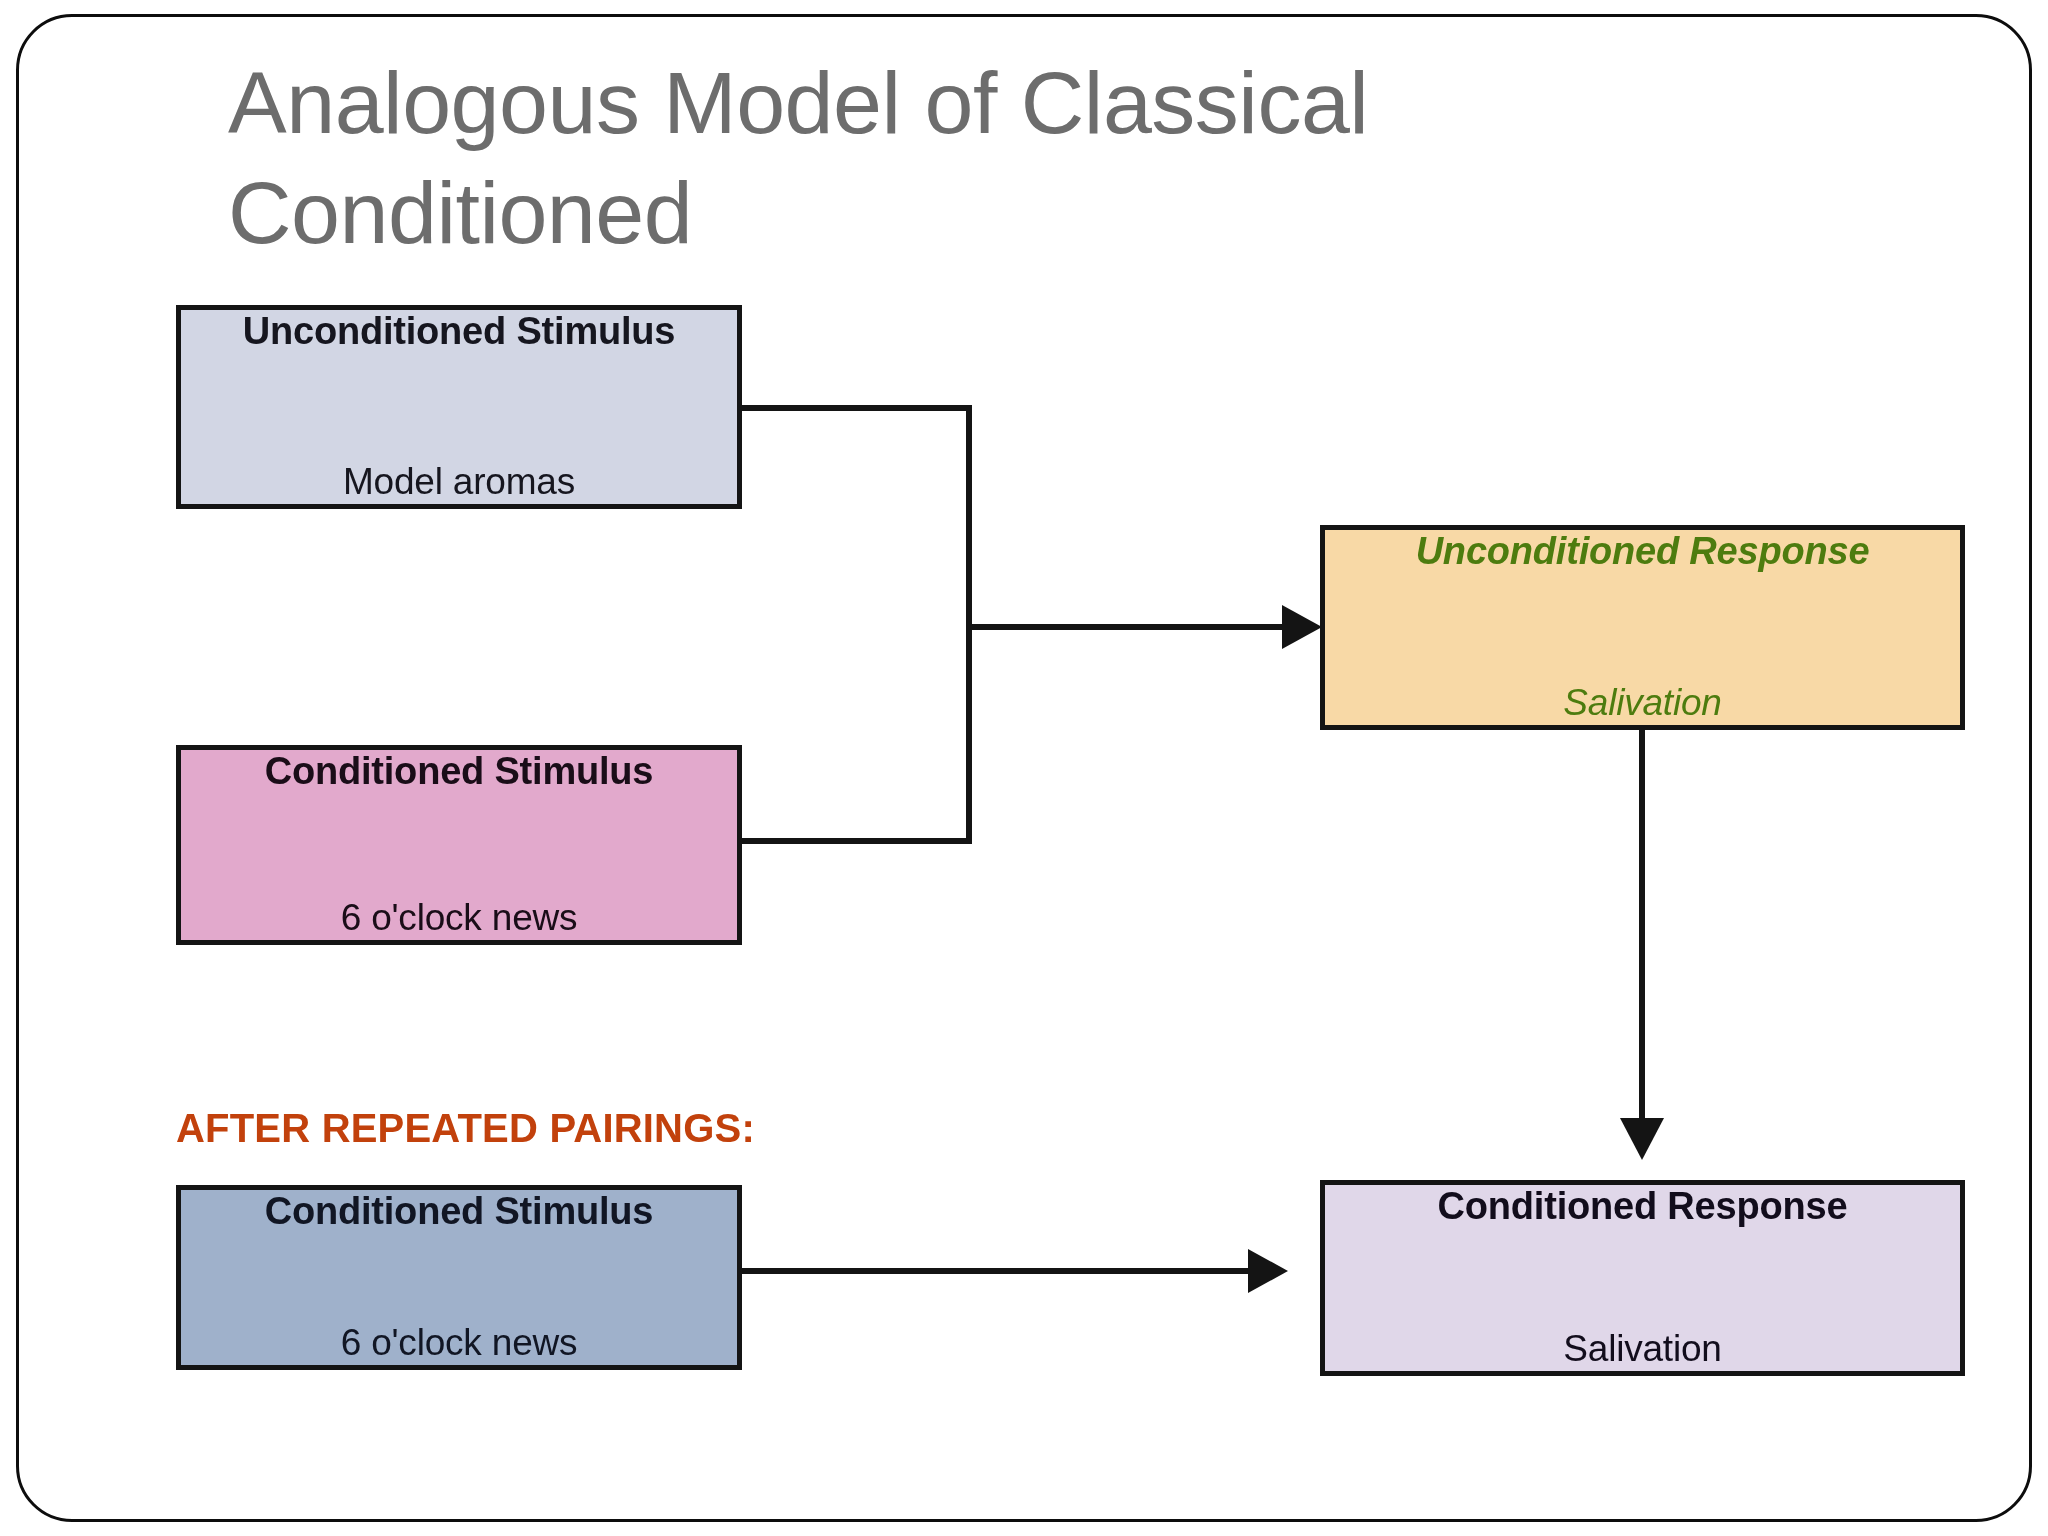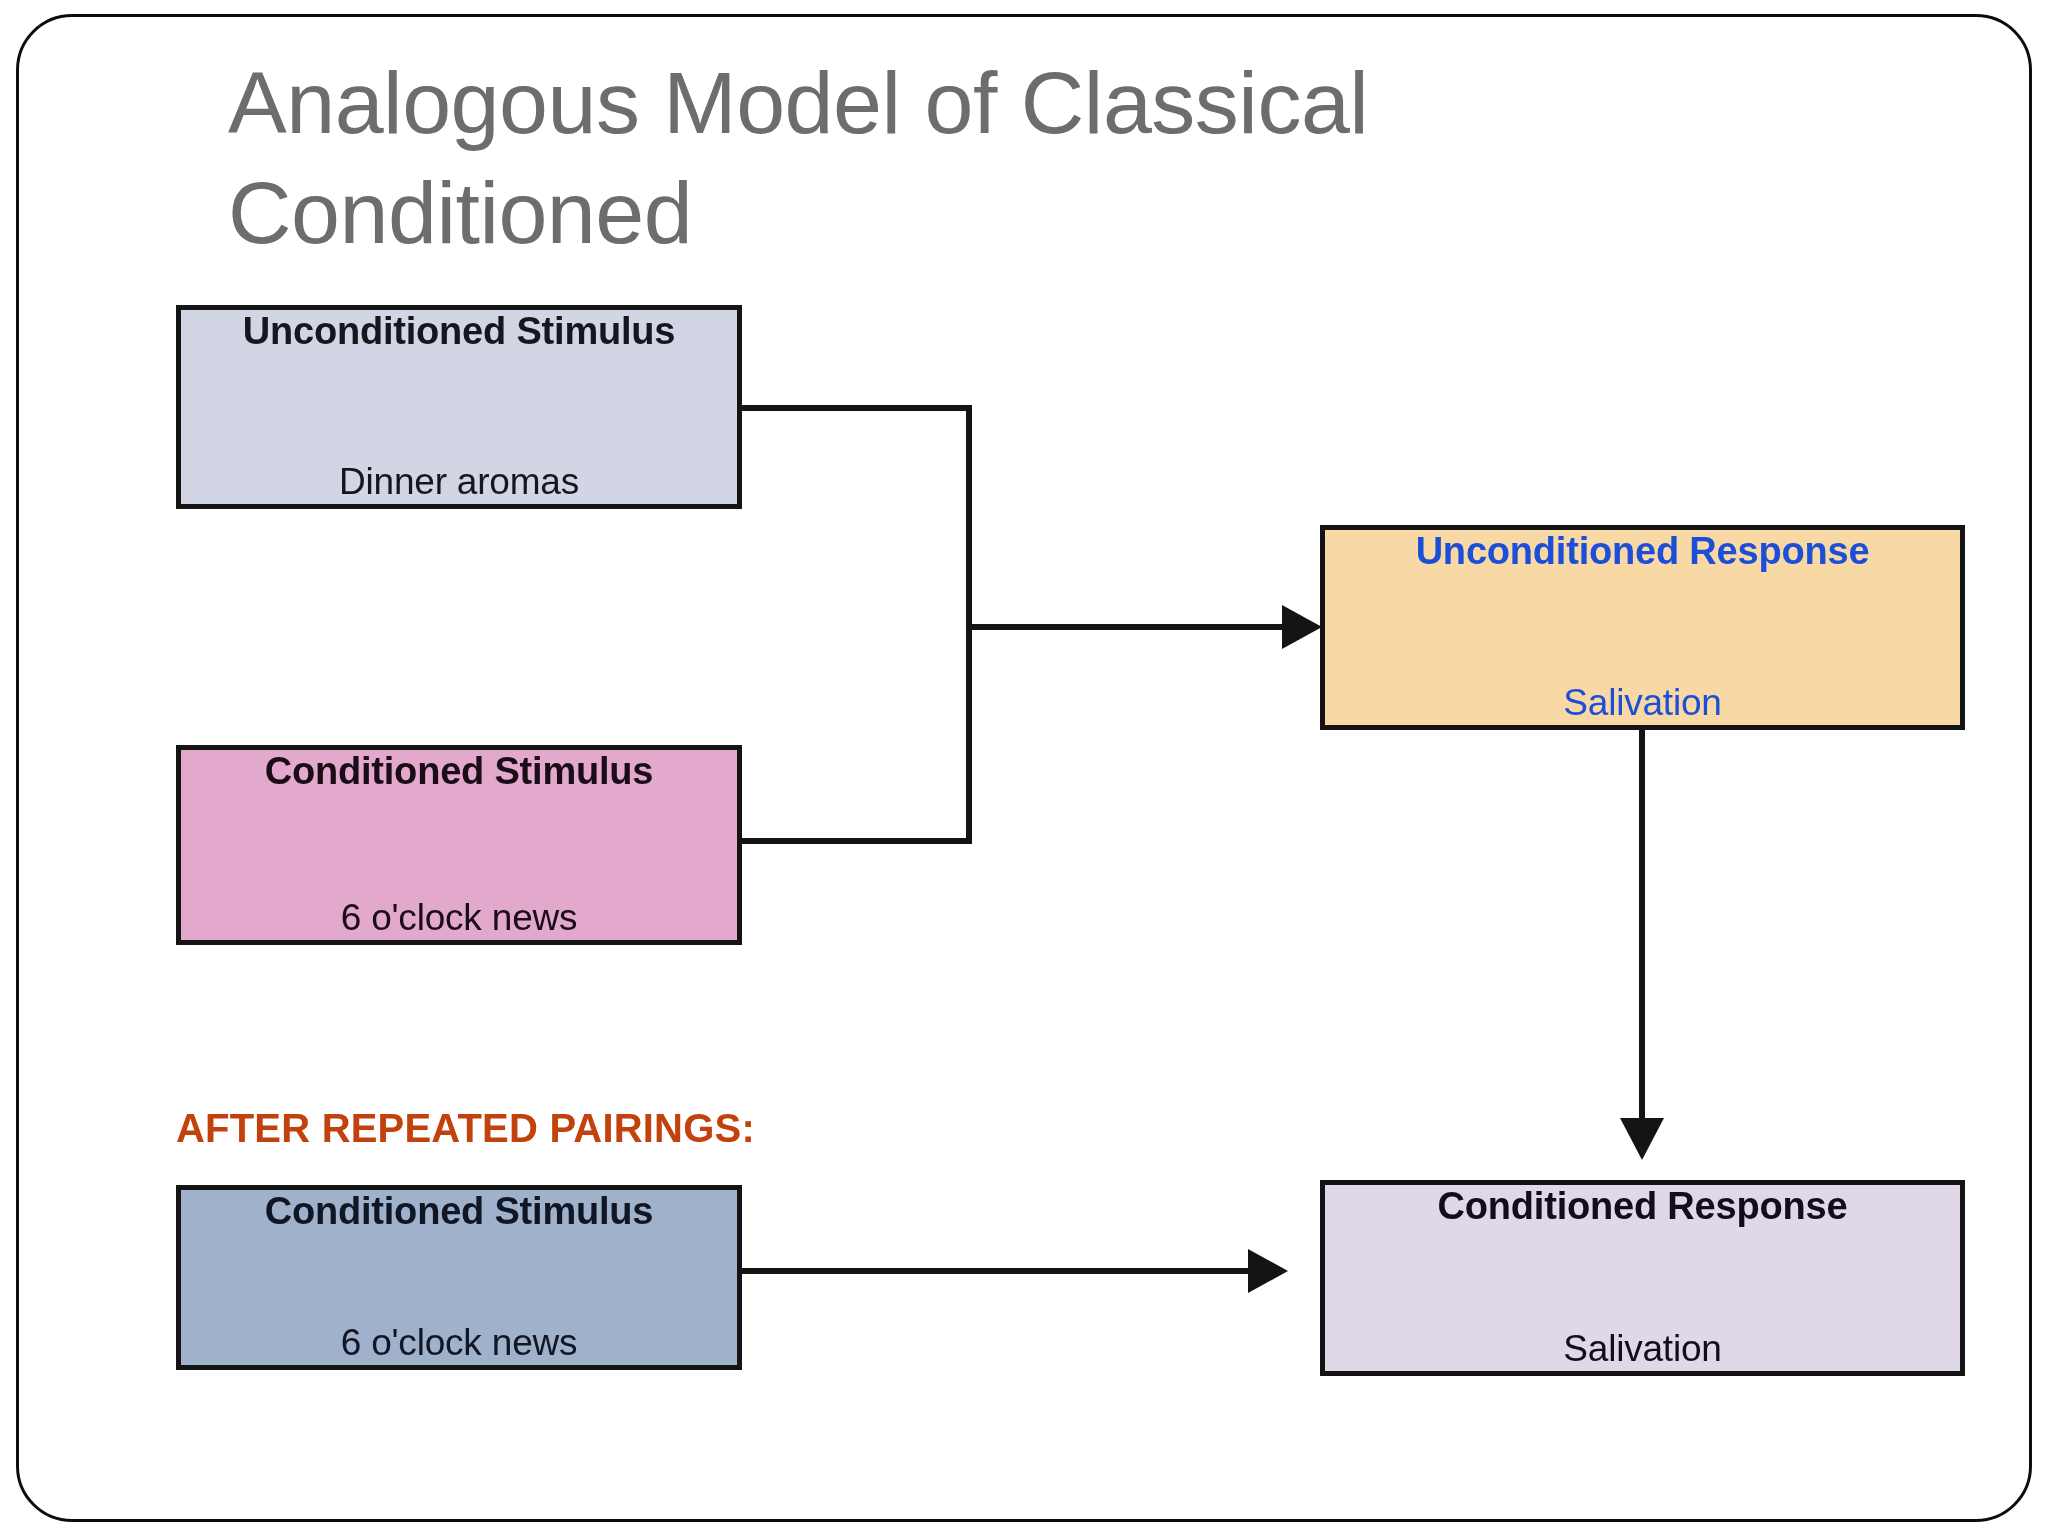--- a/index.html
+++ b/index.html
@@ -85,21 +85,21 @@
   #box-cs-bottom {
     left: 176px; top: 1185px; width: 566px; height: 185px;
     background: #9fb1cb;
   }
   #box-cs-bottom .ttl, #box-cs-bottom .sub { color: #111624; }
 
   #box-ur {
     left: 1320px; top: 525px; width: 645px; height: 205px;
     background: #f8d9a6;
   }
-  #box-ur .ttl, #box-ur .sub { color: #1d4ed8; }
+  #box-ur .ttl, #box-ur .sub { color: #4d7c0f; font-style: italic; }
 
   #box-cr {
     left: 1320px; top: 1180px; width: 645px; height: 196px;
     background: #e0d7e9;
   }
   #box-cr .ttl, #box-cr .sub { color: #120d1c; }
 
   .after-label {
     position: absolute;
     left: 176px;
@@ -156,21 +156,21 @@
 <body>
 
 <div id="slide">
 
   <div class="slide-frame"></div>
 
   <div class="slide-title">Analogous Model of Classical Conditioned</div>
 
   <div class="dbox" id="box-us">
     <div class="ttl">Unconditioned Stimulus</div>
-    <div class="sub">Dinner aromas</div>
+    <div class="sub">Model aromas</div>
   </div>
 
   <div class="dbox" id="box-cs-top">
     <div class="ttl">Conditioned Stimulus</div>
     <div class="sub">6 o'clock news</div>
   </div>
 
   <div class="dbox" id="box-ur">
     <div class="ttl">Unconditioned Response</div>
     <div class="sub">Salivation</div>

